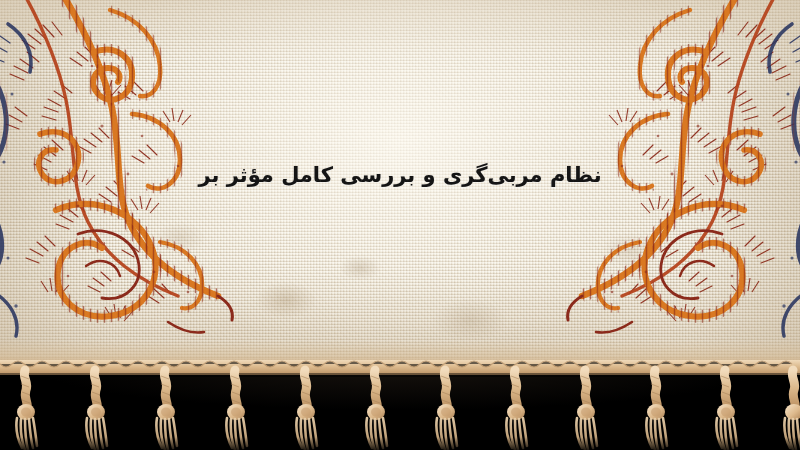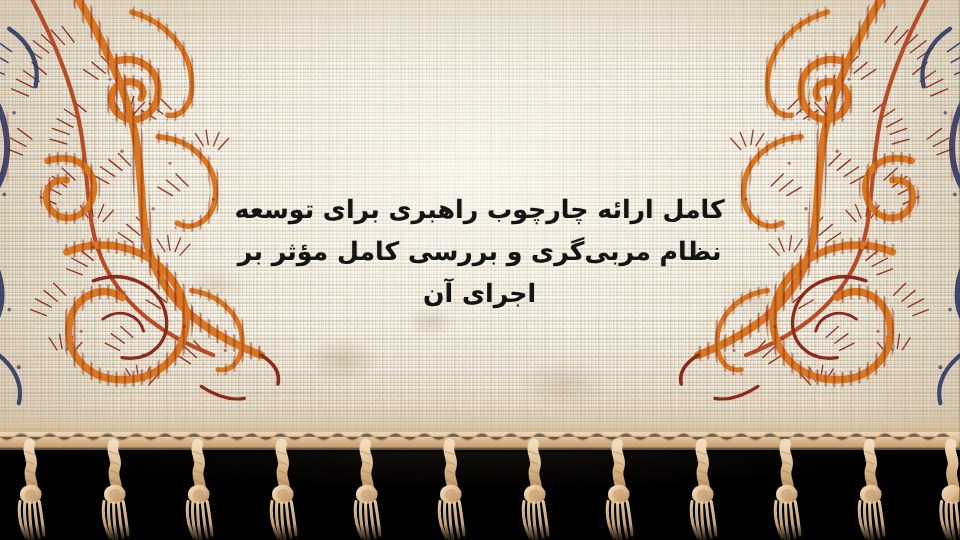--- a/index.html
+++ b/index.html
@@ -354,23 +354,21 @@
           <circle cx="160" cy="140" r="1.3"></circle>
             <circle cx="110" cy="70" r="1.3"></circle>
           <circle cx="196" cy="170" r="1.3"></circle>
             <circle cx="206" cy="296" r="1.3"></circle>
         </g>
       </g>
     </svg>
   </div>
 
   <div class="title-block">
-    <div class="title-line l1">کامل ارائه چارچوب راهبری برای توسعه</div>
     <div class="title-line l2">نظام مربی‌گری و بررسی کامل مؤثر بر</div>
-    <div class="title-line l3">اجرای آن</div>
   </div>
 
   <div class="dark-ground"></div>
 
   <div class="fringe">
     <svg viewBox="0 0 800 90" xmlns="http://www.w3.org/2000/svg" aria-hidden="true">
       <defs>
         <linearGradient id="cordG" x1="0" y1="0" x2="0" y2="1">
           <stop offset="0%" stop-color="#f2dcbd"></stop>
           <stop offset="45%" stop-color="#dcb98c"></stop>

